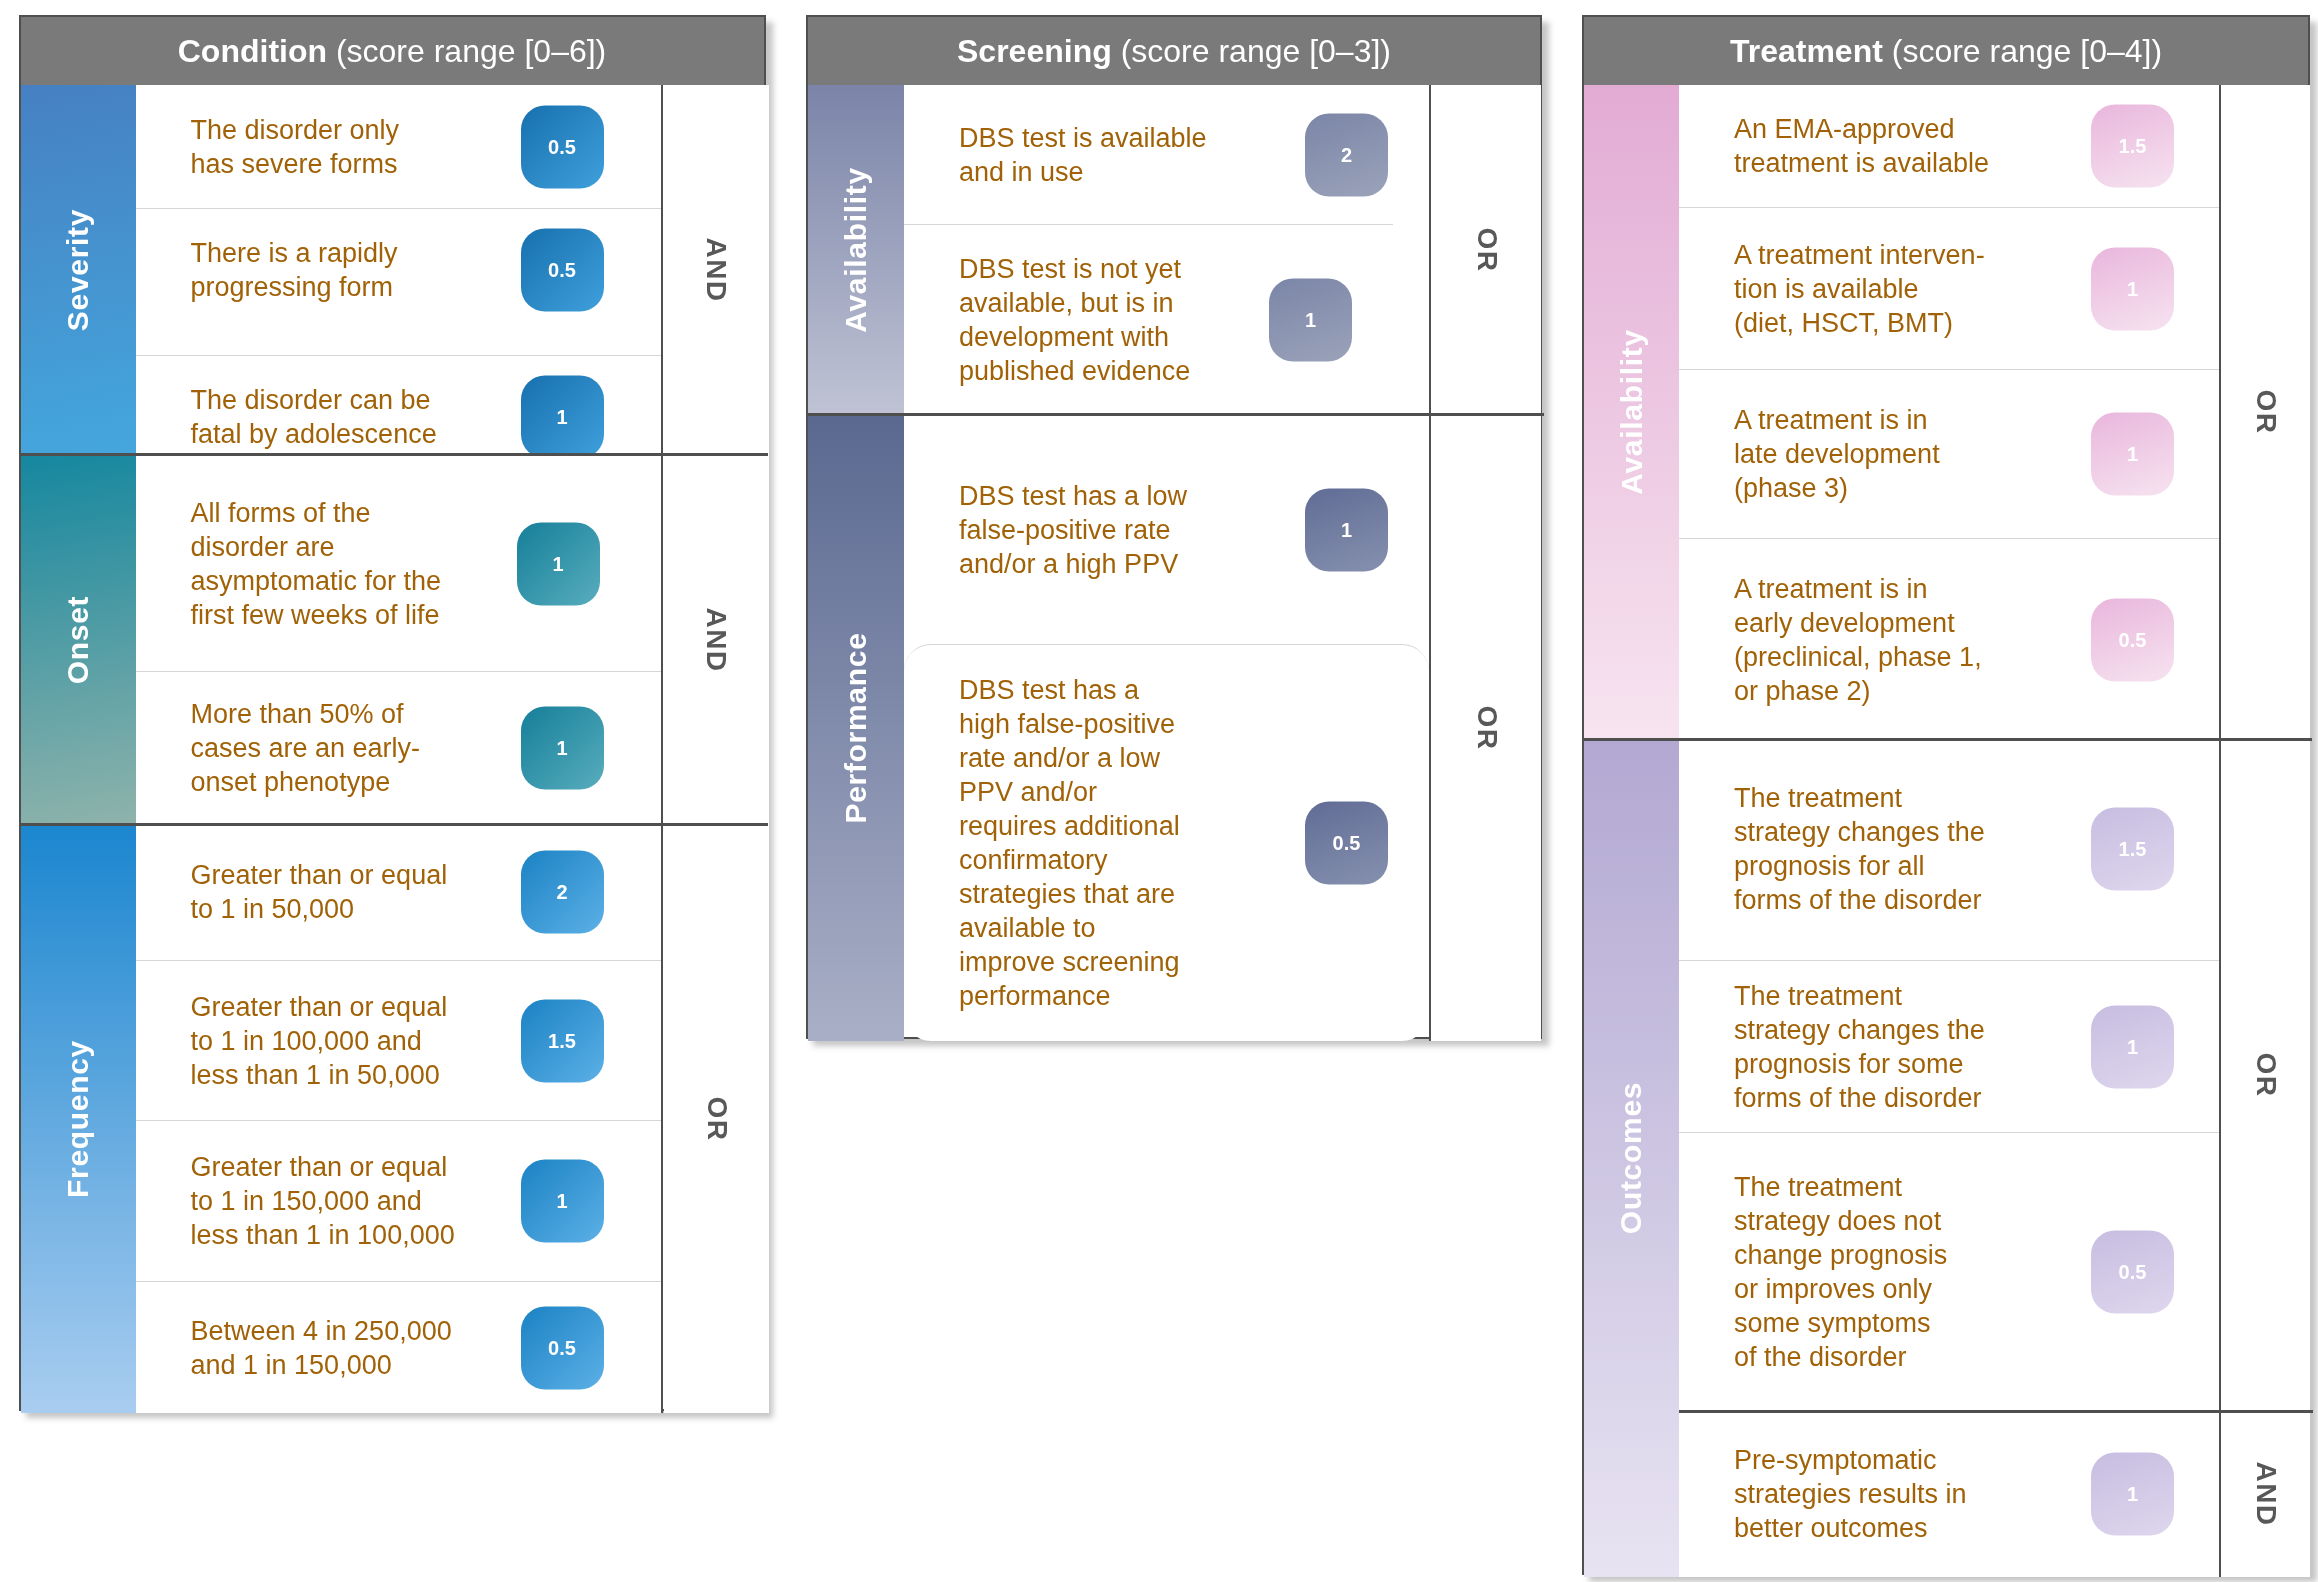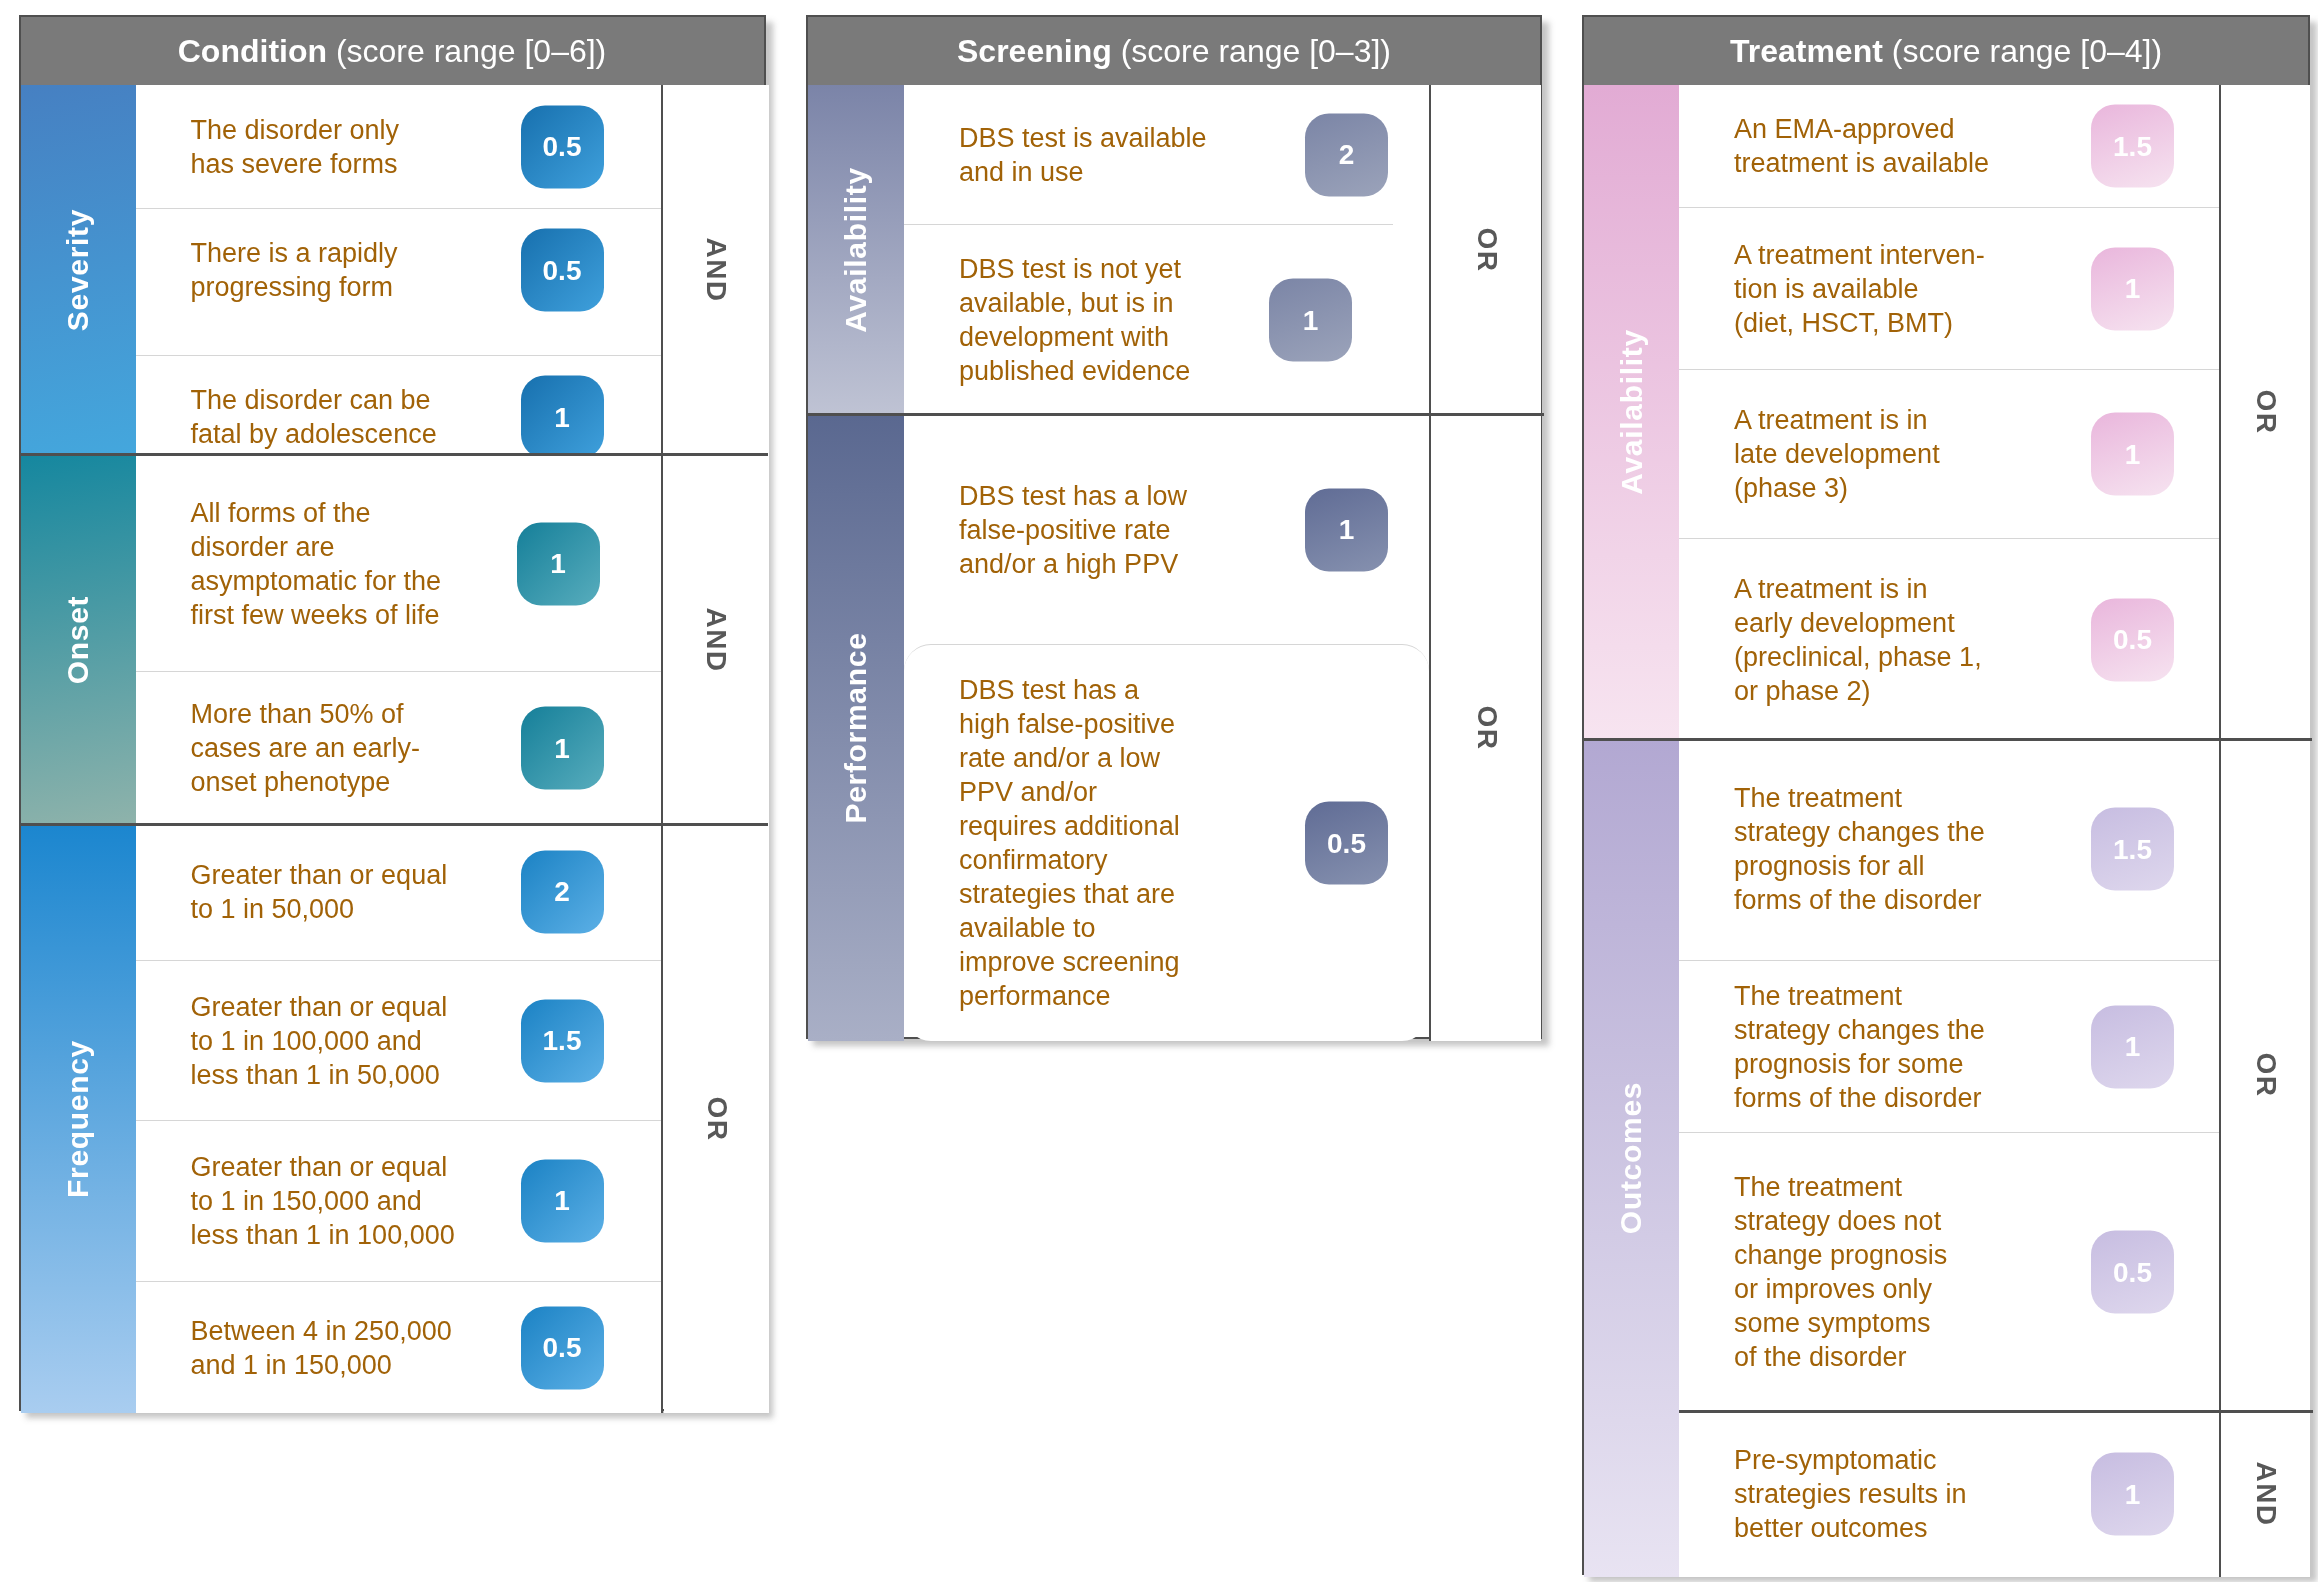--- a/index.html
+++ b/index.html
@@ -14,21 +14,21 @@
   .hn{font-weight:normal;white-space:pre;}
 
   .side{position:absolute;left:0;display:flex;align-items:center;justify-content:center;overflow:hidden;}
   .vtext{transform:rotate(-90deg);white-space:nowrap;color:#fff;font-weight:bold;font-size:30px;letter-spacing:0.7px;}
 
   .row{position:absolute;display:flex;align-items:center;background:#fff;box-sizing:border-box;}
   .row.sep{border-top:1.5px solid #d6d6d6;}
   .txt{white-space:pre-line;color:#a16207;font-size:27px;line-height:34px;padding-left:55px;}
 
   .badge{position:absolute;width:83px;height:83px;border-radius:24px;top:50%;transform:translateY(-50%);
-         display:flex;align-items:center;justify-content:center;color:#fff;font-weight:bold;font-size:28px;}
+         display:flex;align-items:center;justify-content:center;color:#fff;font-weight:bold;font-size:20px;}
   .sevb{background:linear-gradient(135deg,#1770ae,#3fa0dc);}
   .onsb{background:linear-gradient(135deg,#157f99,#58adbd);}
   .freqb{background:linear-gradient(135deg,#1b82c4,#5cb0e6);}
   .savb{background:linear-gradient(160deg,#7b85a6,#9ba3ba);}
   .sperfb{background:linear-gradient(160deg,#606c95,#8691af);}
   .tavb{background:linear-gradient(160deg,#e9b6dc,#f6e3f0);}
   .toutb{background:linear-gradient(160deg,#c7bde1,#ded7ed);}
 
   .side.sev{background:linear-gradient(170deg,#4680c2,#44a7dd);}
   .side.ons{background:linear-gradient(170deg,#15879f,#8fb3ab);}

